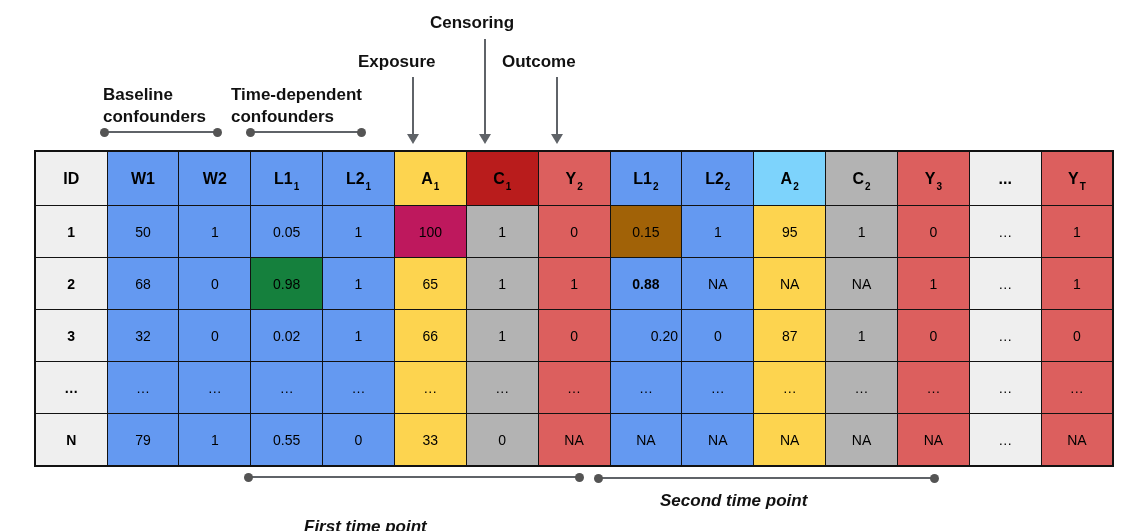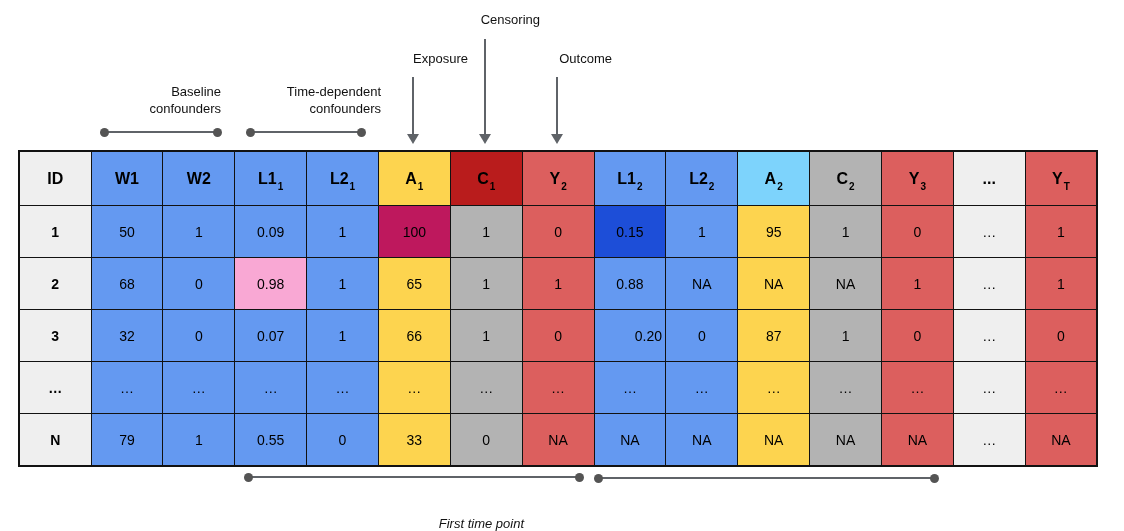--- a/index.html
+++ b/index.html
@@ -8,24 +8,24 @@
     width:1124px;height:531px;
     background:#ffffff;
     font-family:"Liberation Sans",sans-serif;
     color:#000;
     overflow:hidden;
   }
   
   .anno-label{
     position:absolute;
     transform:translateX(-50%);
-    font-weight:normal;
-    font-size:13px;
+    font-weight:bold;
+    font-size:17px;
     line-height:1.28;
-    text-align:right;
+    text-align:left;
     white-space:pre-line;
     color:#111;
   }
   .anno-label.italic{font-style:italic;}
   
   .bracket{
     position:absolute;
     height:2px;
     background:#5f6368;
   }
@@ -53,21 +53,21 @@
     bottom:-9px;
     transform:translateX(-50%);
     width:0;height:0;
     border-left:6px solid transparent;
     border-right:6px solid transparent;
     border-top:10px solid #5f6368;
   }
   
   table.data-table{
     position:absolute;
-    left:18px;top:150px;
+    left:34px;top:150px;
     width:1078px;
     border-collapse:collapse;
     table-layout:fixed;
     border:2.5px solid #121212;
   }
   .data-table th,.data-table td{
     border:1.5px solid #121212;
     text-align:center;
     vertical-align:middle;
     padding:0;
@@ -145,55 +145,55 @@
           <th style="background: rgb(220, 95, 94);"><span>Y</span><span class="hsub">3</span></th>
           <th style="background: rgb(239, 239, 239);"><span>...</span></th>
           <th style="background: rgb(220, 95, 94);"><span>Y</span><span class="hsub">T</span></th>
         </tr>
     </thead>
     <tbody id="table-body">
         <tr>
           <td class="id-cell" style="background: rgb(239, 239, 239);">1</td>
           <td style="background: rgb(100, 153, 241);">50</td>
           <td style="background: rgb(100, 153, 241);">1</td>
-          <td style="background: rgb(100, 153, 241);">0.09</td>
+          <td style="background: rgb(100, 153, 241);">0.05</td>
           <td style="background: rgb(100, 153, 241);">1</td>
           <td style="background: #be185d;">100</td>
           <td style="background: rgb(179, 179, 179);">1</td>
           <td style="background: rgb(220, 95, 94);">0</td>
-          <td style="background: #1d4ed8;">0.15</td>
+          <td style="background: #a16207;">0.15</td>
           <td style="background: rgb(100, 153, 241);">1</td>
           <td style="background: rgb(253, 212, 79);">95</td>
           <td style="background: rgb(179, 179, 179);">1</td>
           <td style="background: rgb(220, 95, 94);">0</td>
           <td style="background: rgb(239, 239, 239);">…</td>
           <td style="background: rgb(220, 95, 94);">1</td>
         </tr>
         <tr>
           <td class="id-cell" style="background: rgb(239, 239, 239);">2</td>
           <td style="background: rgb(100, 153, 241);">68</td>
           <td style="background: rgb(100, 153, 241);">0</td>
-          <td style="background: #f9a8d4; text-align: center;">0.98</td>
+          <td style="background: #15803d; text-align: center;">0.98</td>
           <td style="background: rgb(100, 153, 241);">1</td>
           <td style="background: rgb(253, 212, 79);">65</td>
           <td style="background: rgb(179, 179, 179);">1</td>
           <td style="background: rgb(220, 95, 94);">1</td>
-          <td style="background: rgb(100, 153, 241);">0.88</td>
+          <td style="background: rgb(100, 153, 241); font-weight: bold;">0.88</td>
           <td style="background: rgb(100, 153, 241);">NA</td>
           <td style="background: rgb(253, 212, 79);">NA</td>
           <td style="background: rgb(179, 179, 179);">NA</td>
           <td style="background: rgb(220, 95, 94);">1</td>
           <td style="background: rgb(239, 239, 239);">…</td>
           <td style="background: rgb(220, 95, 94);">1</td>
         </tr>
         <tr>
           <td class="id-cell" style="background: rgb(239, 239, 239);">3</td>
           <td style="background: rgb(100, 153, 241);">32</td>
           <td style="background: rgb(100, 153, 241);">0</td>
-          <td style="background: rgb(100, 153, 241);">0.07</td>
+          <td style="background: rgb(100, 153, 241);">0.02</td>
           <td style="background: rgb(100, 153, 241);">1</td>
           <td style="background: rgb(253, 212, 79);">66</td>
           <td style="background: rgb(179, 179, 179);">1</td>
           <td style="background: rgb(220, 95, 94);">0</td>
           <td style="background: rgb(100, 153, 241); padding-left: 37px;">0.20</td>
           <td style="background: rgb(100, 153, 241);">0</td>
           <td style="background: rgb(253, 212, 79);">87</td>
           <td style="background: rgb(179, 179, 179);">1</td>
           <td style="background: rgb(220, 95, 94);">0</td>
           <td style="background: rgb(239, 239, 239);">…</td>
@@ -233,14 +233,15 @@
           <td style="background: rgb(239, 239, 239);">…</td>
           <td style="background: rgb(220, 95, 94);">NA</td>
         </tr>
       </tbody>
   </table>
 
   <div class="bracket" style="left:248px;width:332px;top:476px;"></div>
   <div class="anno-label italic" style="left:414px;top:516px;width:220px;">First time point</div>
 
   <div class="bracket" style="left:598px;width:337px;top:477px;"></div>
+  <div class="anno-label italic" style="left:770px;top:490px;width:220px;">Second time point</div>
 
 </div>
 
 </body></html>

